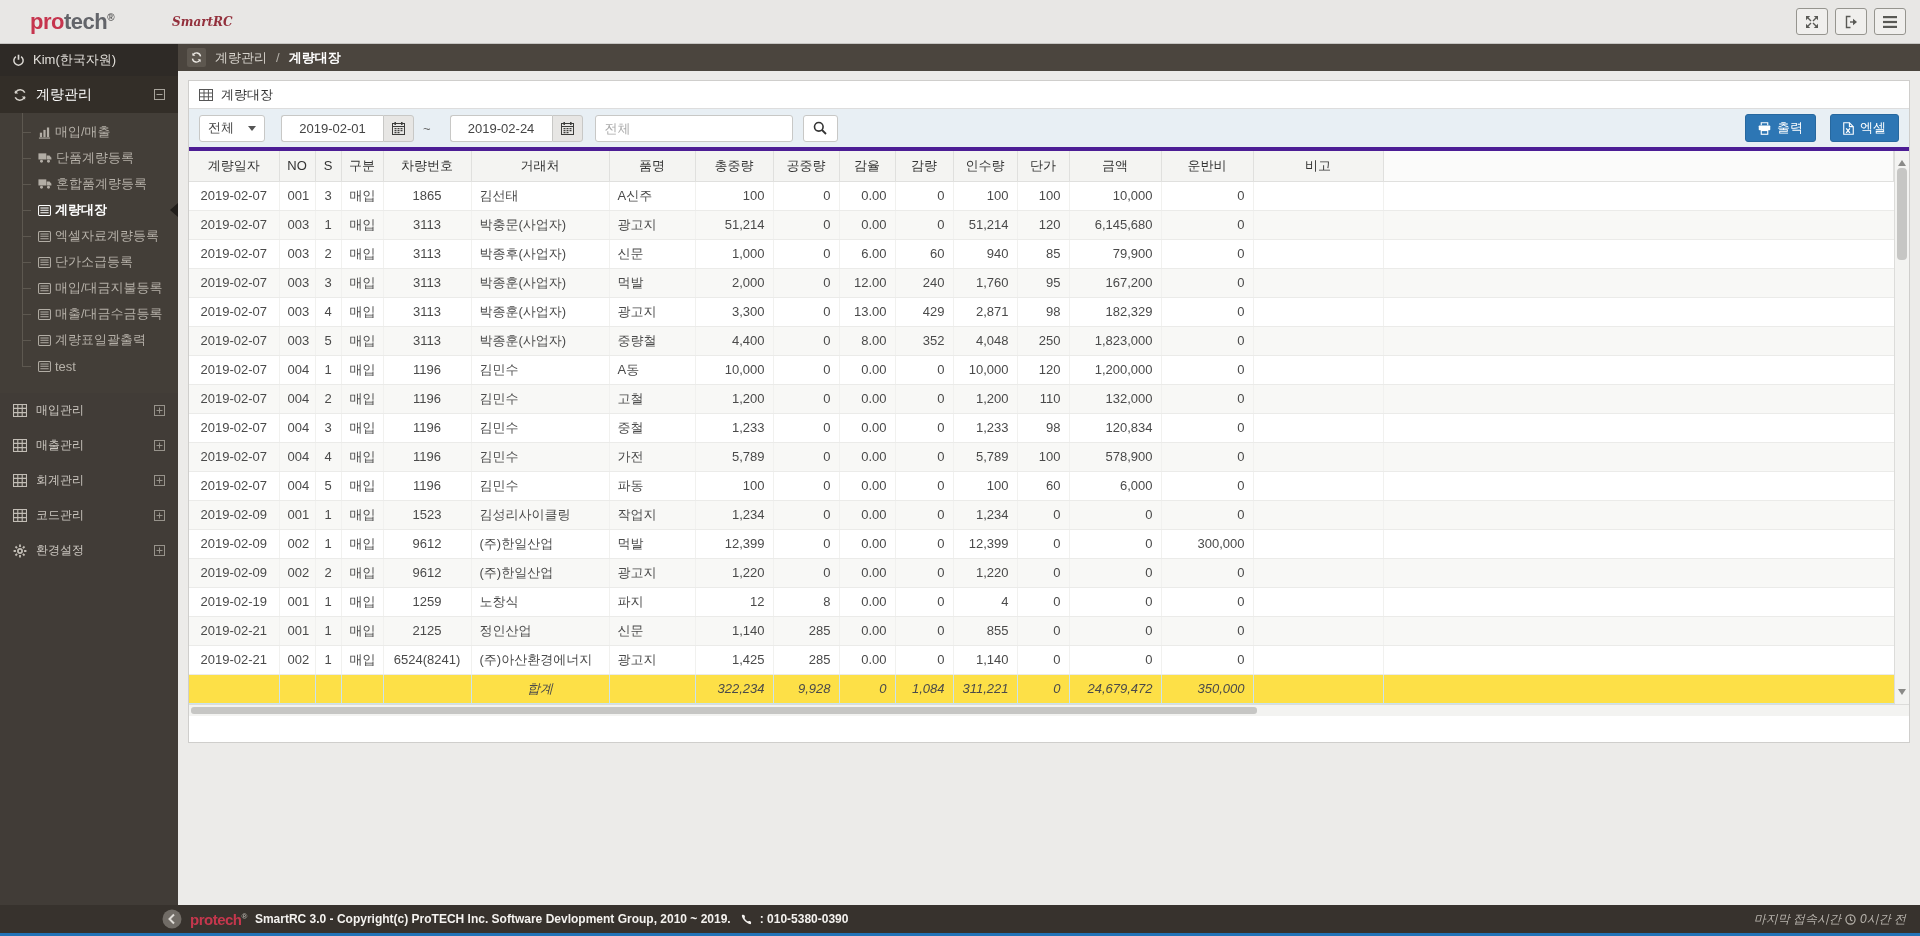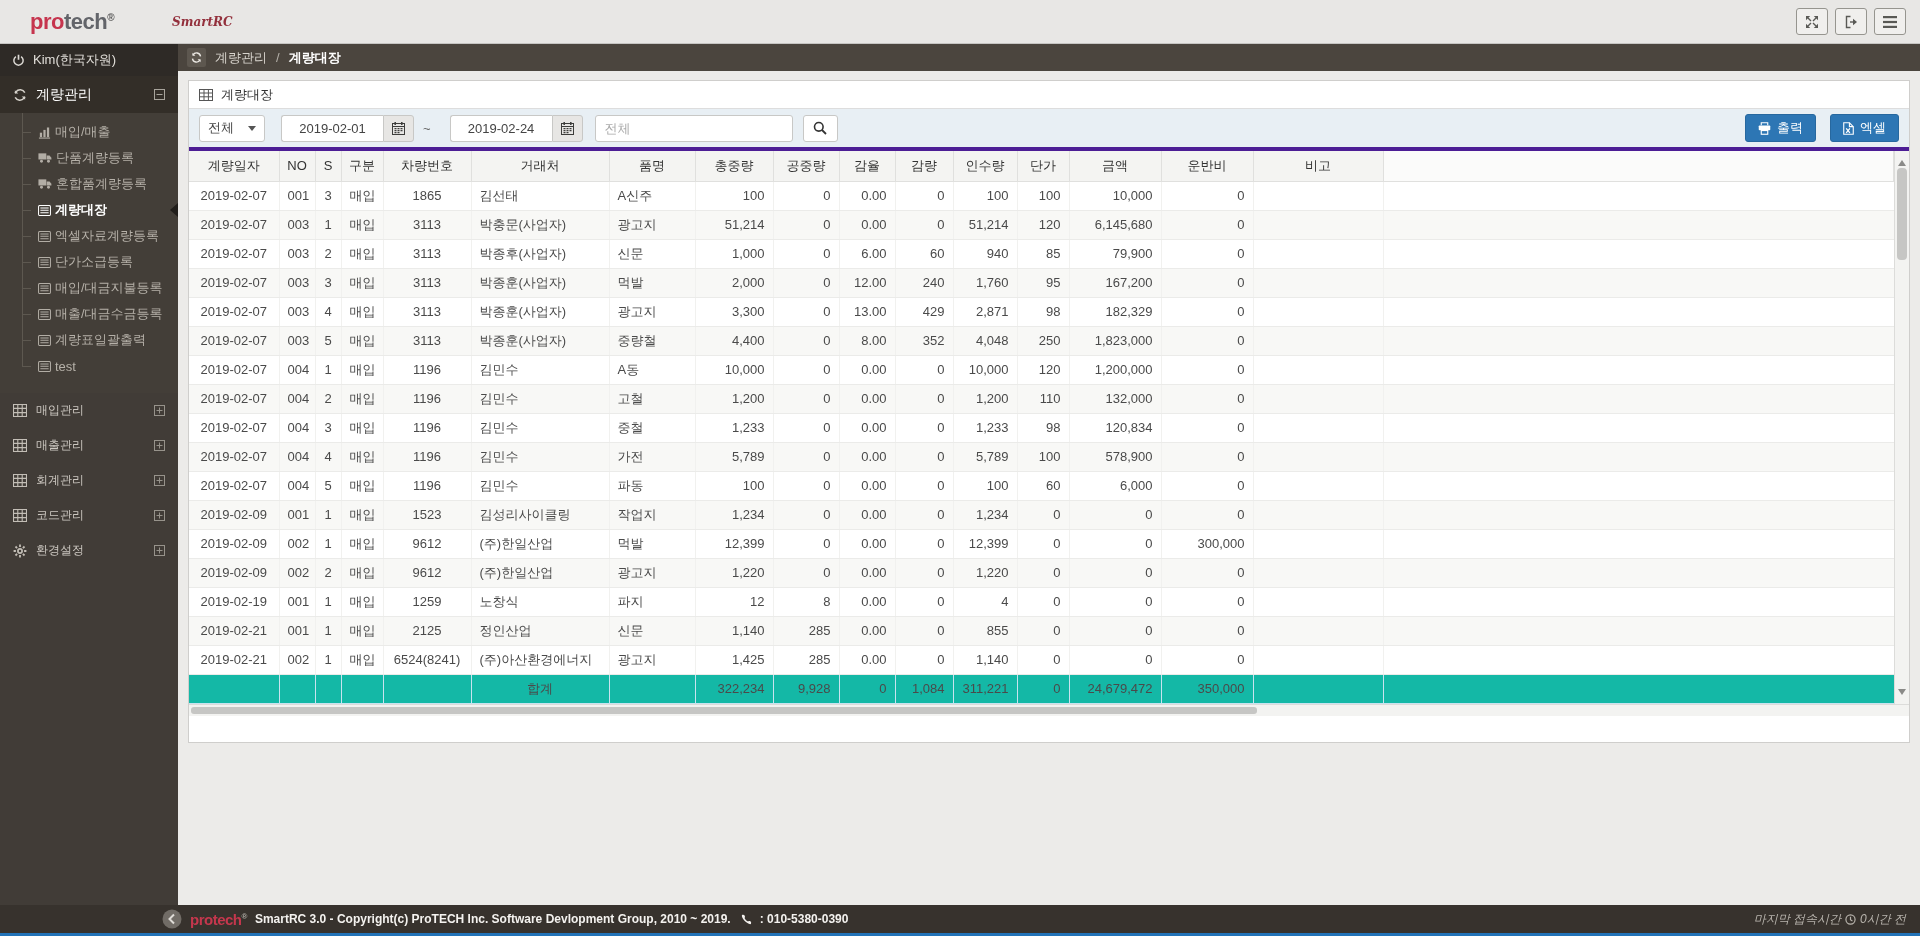--- a/index.html
+++ b/index.html
@@ -68,21 +68,21 @@
   .btn-blue .bicon { display:inline-flex; }
 
   
   .table-wrap { position:relative; padding-right:15px; }
   table { width:100%; border-collapse:collapse; table-layout:fixed; font-size:13px; color:#4a4a4a; }
   th { height:30px; background:#f4f4f2; border:1px solid #e0e0de; border-top:none; font-weight:normal; color:#333; overflow:hidden; white-space:nowrap; }
   th:first-child { border-left:none; }
   th.filler { background:#fbfbfa; }
   td { height:29px; border-bottom:1px solid #ebebe9; border-right:1px solid #f1f1ef; padding:0 8px; white-space:nowrap; overflow:hidden; background:#fff; }
   tbody tr:nth-child(even) td { background:#f8f8f6; }
-  tbody tr.total td { background:#14b8a6; border-color:#c9e3ef; }
+  tbody tr.total td { background:#fde047; border-color:#c9e3ef;font-style:italic; }
   td.al { text-align:left; } td.ar { text-align:right; } td.ac { text-align:center; }
   td.filler { border-right:none; }
 
   .vscroll { position:absolute; top:0; right:0; width:15px; height:100%; background:#f3f3f1; border-left:1px solid #dcdcda; }
   .varrow { position:absolute; left:3px; width:0; height:0; border:4px solid transparent; }
   .varrow.up { top:5px; border-bottom:6px solid #8a8a88; }
   .varrow.down { bottom:5px; border-top:6px solid #8a8a88; }
   .vthumb { position:absolute; top:17px; left:2px; width:10px; height:92px; background:#c6c6c4; border-radius:4px; }
   .hscroll { height:12px; background:#f3f3f1; border-top:1px solid #dcdcda; position:relative; }
   .hthumb { position:absolute; top:2px; left:2px; width:62%; height:7px; background:#c6c6c4; border-radius:3px; }

